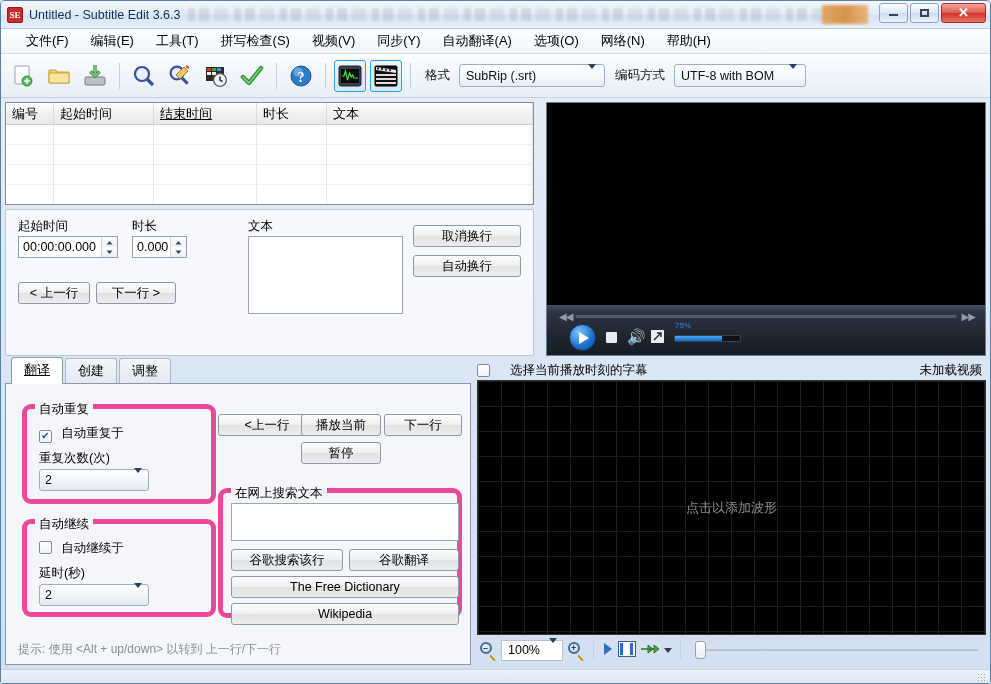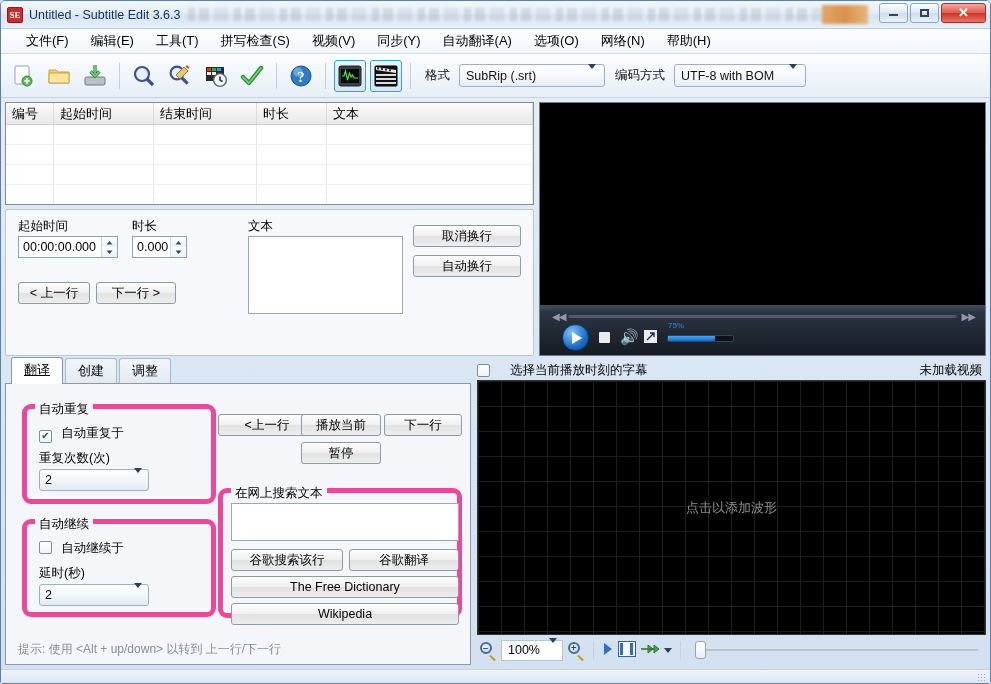--- a/index.html
+++ b/index.html
@@ -84,37 +84,37 @@
   .tsep { width:1px;height:26px;background:#c3d0de;margin:0 4px;}
   .tb-label { font-size:12.5px; color:#111; margin: 0 5px 0 6px;}
   .combo {
     height:23px; border:1px solid #9bb0c6; border-radius:3px;
     background: linear-gradient(180deg,#ffffff,#f3f7fb 60%,#e6edf5);
     display:flex;align-items:center; padding:0 2px 0 6px; font-size:12.5px;color:#111;
   }
   .combo .caret { margin-left:auto; padding:0 6px; }
   .caret-d { width:0;height:0;border-left:4px solid transparent;border-right:4px solid transparent;border-top:5px solid #27405d;}
   
-  .main { flex:1; display:flex; min-height:0; padding: 4px 4px 0 4px; gap:5px;}
+  .main { flex:1; display:flex; min-height:0; padding: 4px 4px 0 4px; gap:12px;}
   .left-col { width: 529px; display:flex; flex-direction:column; min-width:0;}
   .right-col { flex:1; display:flex; flex-direction:column; min-width:0;}
   
   .listview {
     height: 103px; border:1px solid #8a8a8a; background:#fff; overflow:hidden; flex:none;
   }
   .lv-head { display:flex; height:22px;
     background:linear-gradient(180deg,#fdfdfd,#f1f1f1 50%,#e9e9e9);
     border-bottom:1px solid #d0d0d0; }
   .lv-head div {
     font-size:13px; color:#000; padding:2px 6px; border-right:1px solid #dcdcdc; white-space:nowrap;
   }
   .lv-body { position:relative; height: 80px; }
   .lv-row { display:flex; height:20px; border-bottom:1px solid #f0f0f0;}
   .lv-row div { border-right:1px solid #e8e8e8; }
-  .c0{width:48px;} .c1{width:100px;} .c2{width:103px;} .c3{width:70px;} .c4{flex:1;}
+  .c0{width:48px;} .c1{width:100px;} .c2{width:103px;text-decoration:underline;} .c3{width:70px;} .c4{flex:1;}
   
   .editpanel {
     margin-top: 4px; flex:1; border:1px solid #b9c6d4; background:#f6f8fb; position:relative;
     border-radius:2px;
   }
   .lbl { font-size:12.5px; color:#000; }
   .spin {
     height:22px;border:1px solid #8fa3b8;background:#fff;display:flex;align-items:center;
     font-size:12.5px;padding-left:4px;
   }

